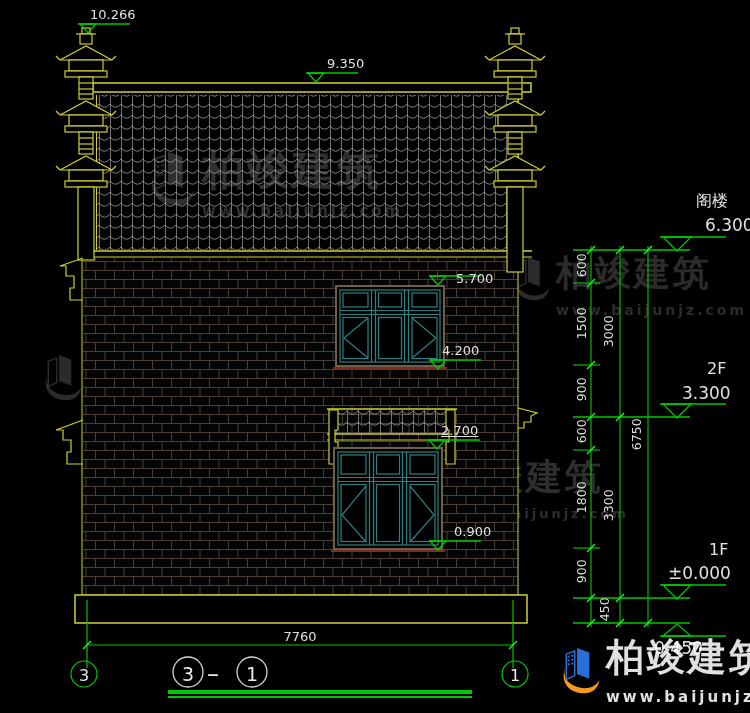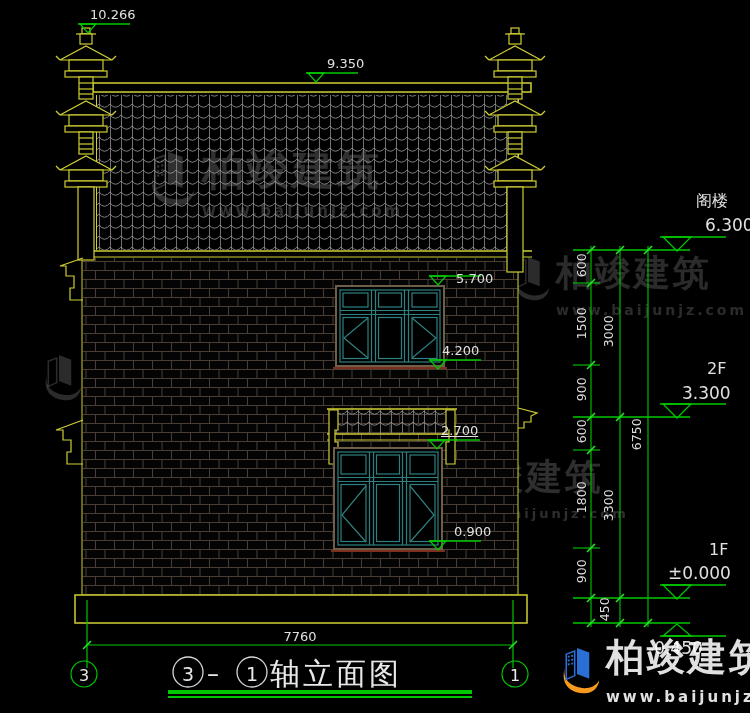--- a/index.html
+++ b/index.html
@@ -360,15 +360,14 @@
   <div class="vdim anno" style="left:586px;top:499px;">3300</div>
   <div class="vdim anno" style="left:614px;top:428px;">6750</div>
 
   <div class="txt anno" style="left:270px;top:630px;width:60px;text-align:center;font-size:13px;">7760</div>
   <div class="axis-num anno" style="left:71px;top:666px;">3</div>
   <div class="axis-num anno" style="left:502px;top:666px;">1</div>
 
   <div class="title-num anno" style="left:173px;top:663px;">3</div>
   <div class="title-dash anno" style="left:207px;top:660px;">–</div>
   <div class="title-num anno" style="left:237px;top:663px;">1</div>
-  <div class="title-cn anno" style="left:270px;top:654px;">轴立面图</div>
 
 </div>
 
 </body></html>

